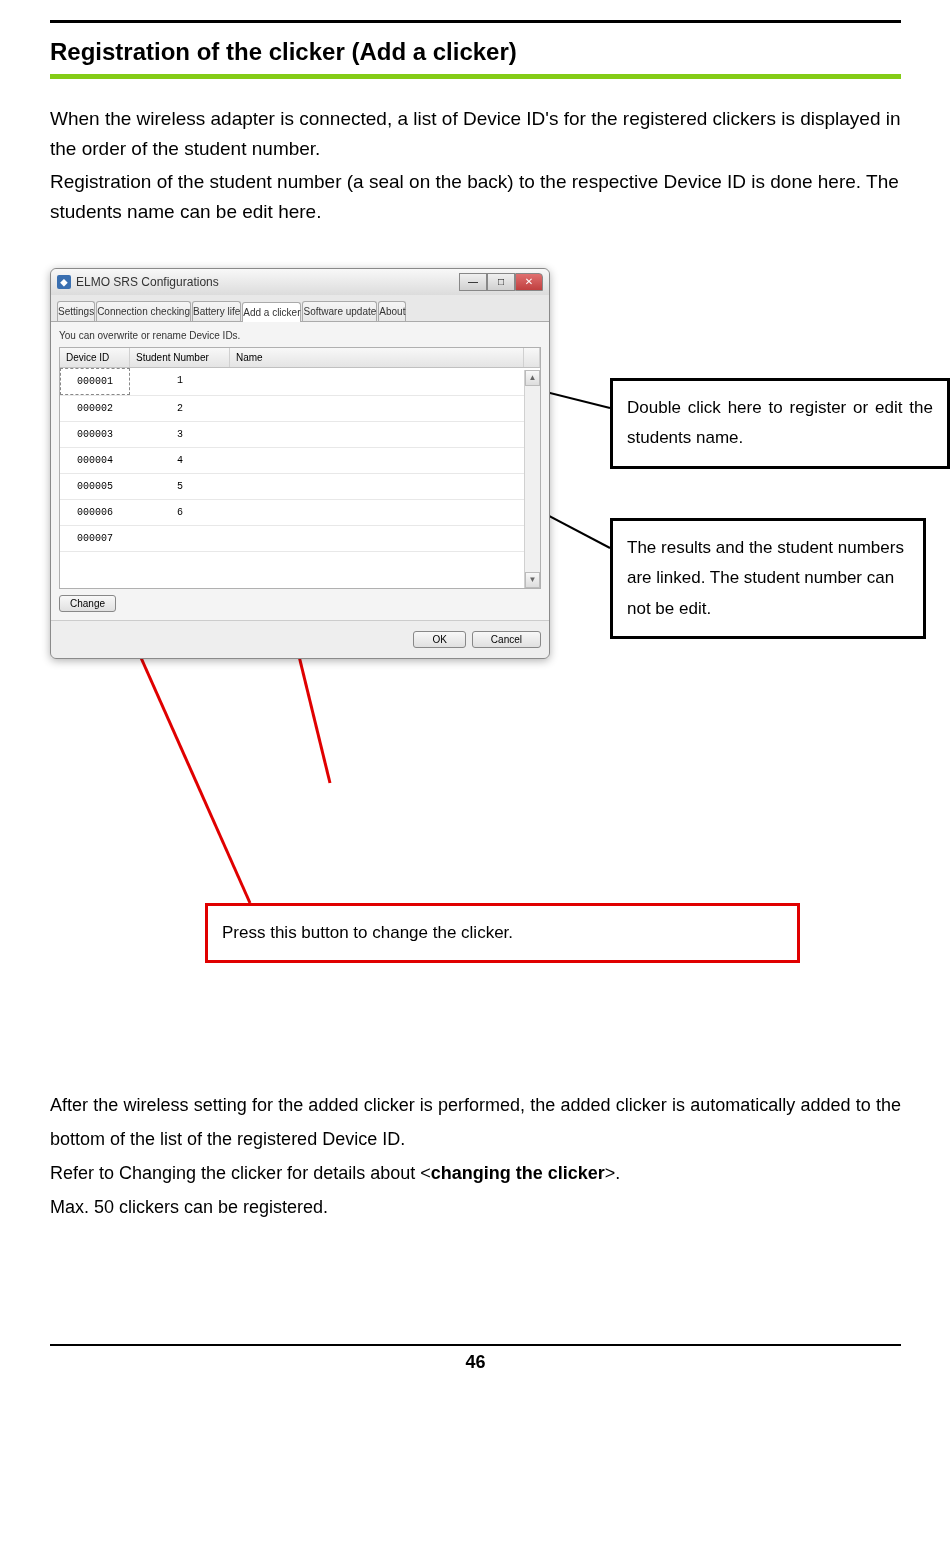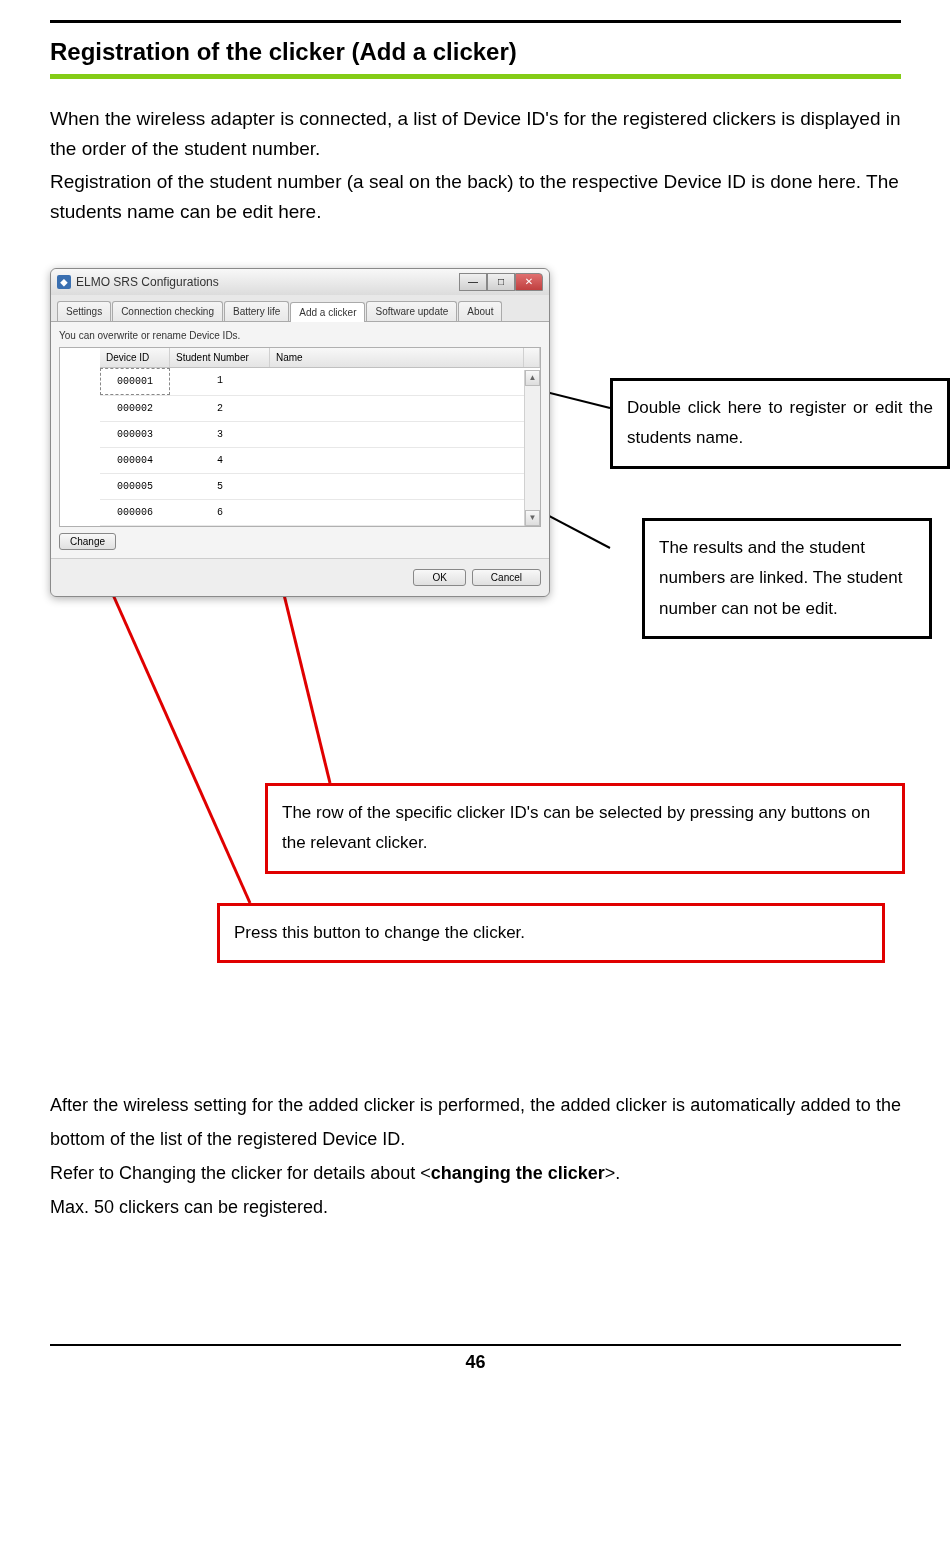--- a/index.html
+++ b/index.html
@@ -66,21 +66,21 @@
     .win-btn.close { background: linear-gradient(#e07070,#c04040); color: #fff; border-radius: 0 4px 0 0;}
     .win-btn.min { border-radius: 0; }
     .tabs {
       display: flex;
       padding: 6px 6px 0 6px;
       gap: 0;
       border-bottom: 1px solid #aaa;
       background: #e8e8e8;
     }
     .tab {
-      padding: 4px 8px;
+      padding: 4px 0;
       font-size: 10px;
       border: 1px solid #aaa;
       border-bottom: none;
       background: linear-gradient(#f5f5f5,#e8e8e8);
       border-radius: 3px 3px 0 0;
       margin-right: 1px;
       color: #333;
     }
     .tab.active {
       background: #fff;
@@ -89,24 +89,23 @@
       text-align: right;
     }
     .win-body {
       background: #f4f4f4;
       padding: 8px;
     }
     .hint-text { font-size: 10px; color: #333; margin-bottom: 6px; }
     .table-wrap {
       background: #fff;
       border: 1px solid #b0b0b0;
-      height: 180px;
+      height: 242px;
       overflow: hidden;
       position: relative;
-      padding-left: 40px;
     }
     .thead {
       display: flex;
       background: linear-gradient(#f8f8f8,#e4e4e4);
       border-bottom: 1px solid #c0c0c0;
       font-size: 10px;
     }
     .th { padding: 4px 6px; border-right: 1px solid #d0d0d0; }
     .th-id { width: 70px; }
     .th-num { width: 100px; }
@@ -157,23 +156,23 @@
     .callout {
       position: absolute;
       background: #fff;
       padding: 12px 14px;
       font-size: 17px;
       line-height: 1.8;
     }
     .callout.black-border { border: 3px solid #000; }
     .callout.red-border { border: 3px solid #e00000; }
     .c1 { left: 560px; top: 130px; width: 340px; text-align: justify; }
-    .c2 { left: 592px; top: 270px; width: 290px; }
+    .c2 { left: 560px; top: 270px; width: 316px; }
     .c3 { left: 215px; top: 535px; width: 640px; }
-    .c4 { left: 167px; top: 655px; width: 668px; }
+    .c4 { left: 155px; top: 655px; width: 595px; }
     svg.connector { position: absolute; left: 0; top: 0; pointer-events: none; }
     .note-section { margin-top: 20px; }
     .note-badge {
       display: flex;
       align-items: center;
       gap: 8px;
       margin-bottom: 12px;
     }
     .hand-icon {
       width: 40px; height: 40px;
@@ -304,21 +303,20 @@
       <div class="change-btn">Change</div>
     </div>
     <div class="bottom-btns">
       <div class="dlg-btn">OK</div>
       <div class="dlg-btn">Cancel</div>
     </div>
   </div>
 
   <div class="callout black-border c1">Double click here to register or edit the students name.</div>
   <div class="callout black-border c2">The results and the student numbers are linked. The student number can not be edit.</div>
-  <div class="callout red-border c3">The row of the specific clicker ID's can be selected by pressing any buttons on the relevant clicker.</div>
   <div class="callout red-border c4">Press this button to change the clicker.</div>
 
 </div>
 
 <div class="note-section">
   <div class="note-body">
     <p>After the wireless setting for the added clicker is performed, the added clicker is automatically added to the bottom of the list of the registered Device ID.</p>
     <p>
       <span>Refer to Changing the clicker for details about &lt;</span><b>changing the clicker</b><span>&gt;.</span>
     </p>

